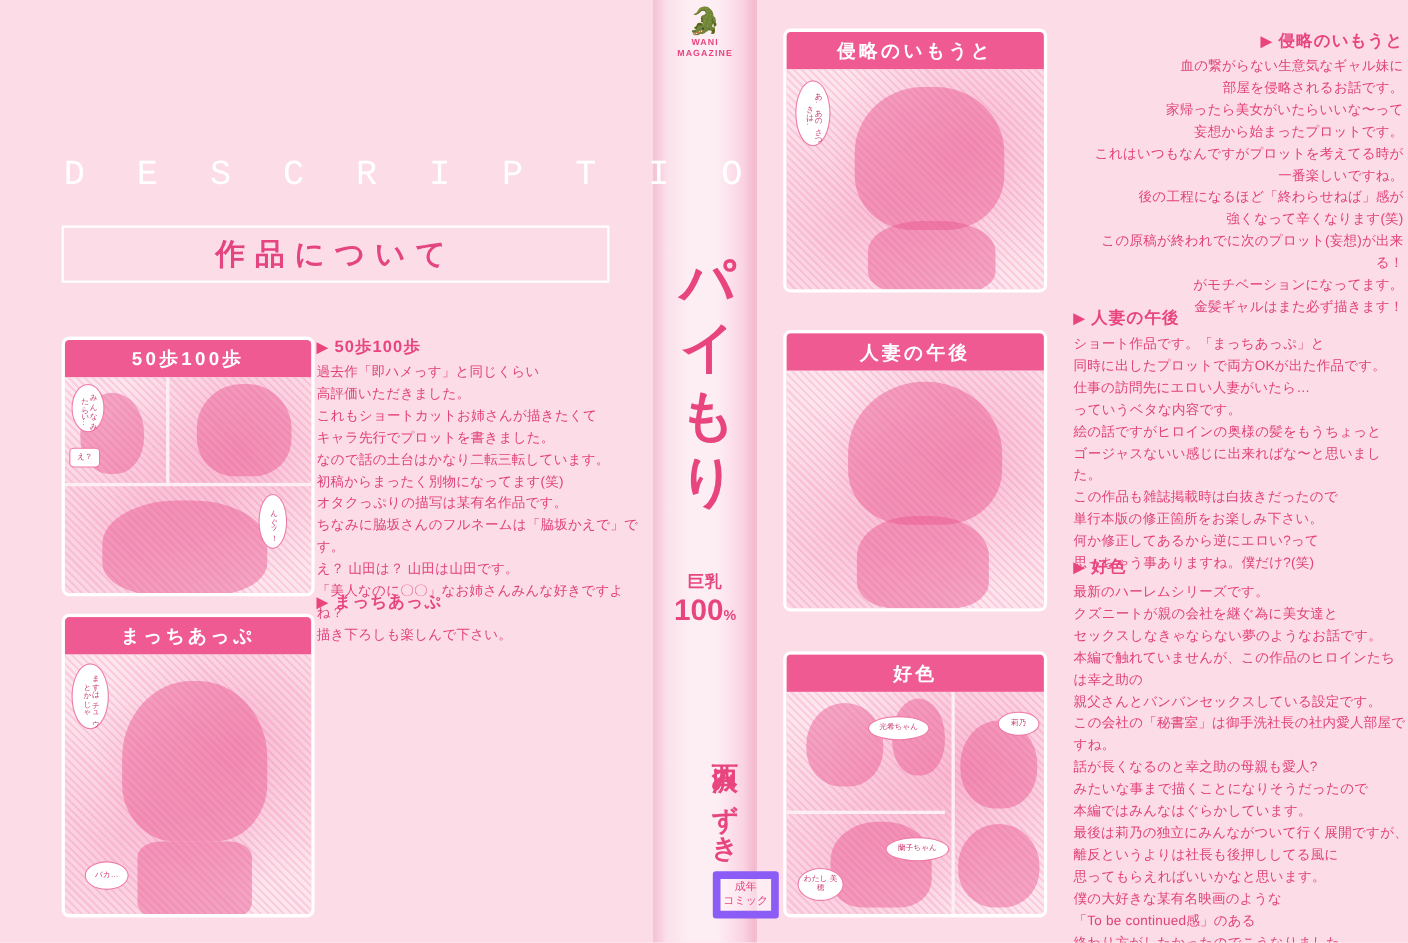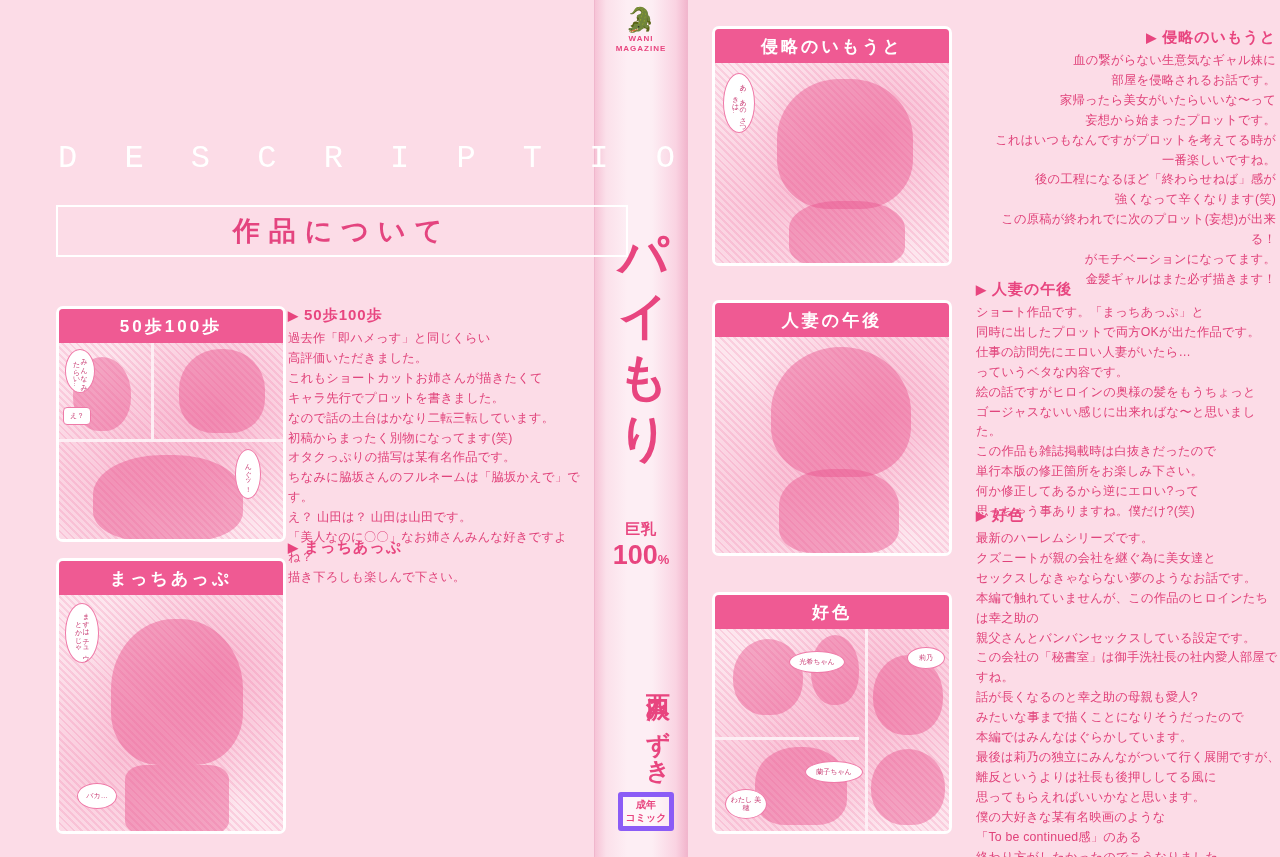--- a/index.html
+++ b/index.html
@@ -57,21 +57,21 @@
     left: 58px; top: 140px;
     font-size: 32px;
     letter-spacing: 14px;
     color: #ffffff;
     font-weight: 400;
     font-family: Liberation Mono, monospace;
   }
   .jp-title-box {
     position: absolute;
     left: 56px; top: 205px;
-    width: 572px; height: 52px;
+    width: 498px; height: 52px;
     border: 2px solid #ffffff;
     box-sizing: border-box;
   }
   .jp-title-box .inner {
     position: absolute;
     left: 8px; top: 6px; right: 8px; bottom: 6px;
     display: flex;
     align-items: center;
     justify-content: center;
   }
@@ -240,28 +240,28 @@
     text-align: center;
     font-family: "Liberation Serif", serif;
     font-size: 24px;
     font-weight: bold;
     color: #e8457f;
     height: 160px;
     letter-spacing: 3px;
   }
   .spine-badge {
     position: absolute;
-    left: 618px; top: 792px;
+    left: 648px; top: 792px;
     width: 46px;
     text-align: center;
     color: #e8457f;
     font-size: 10px;
-    font-weight: bold;
+    font-weight: normal;
     line-height: 1.25;
-    border: 5px solid #8b5cf6;
+    border: 7px solid #8b5cf6;
     border-radius: 3px;
     padding: 2px 0;
     background: rgba(255,255,255,.45);
   }
   .spine-pub {
     position: absolute;
     left: 600px; top: 835px;
     width: 82px;
     text-align: center;
     color: #e8457f;

